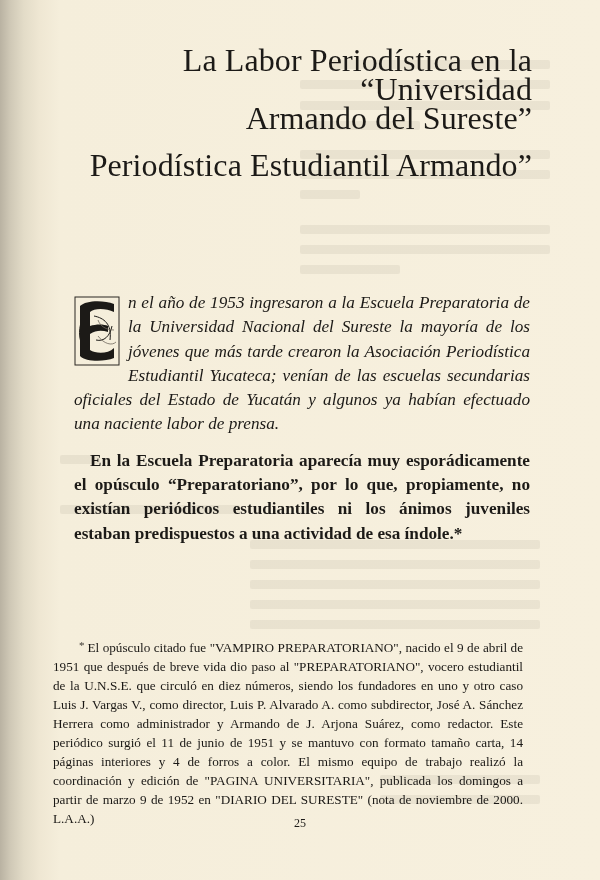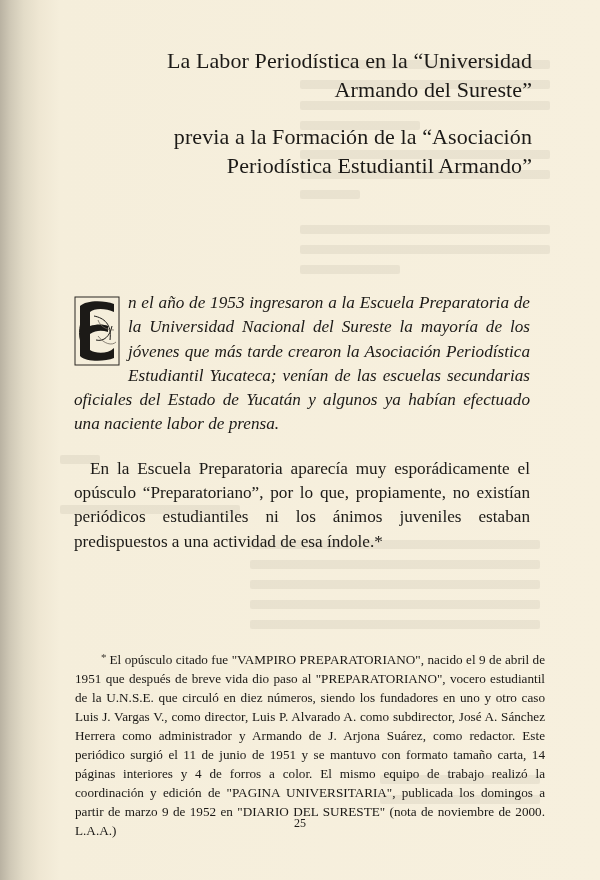--- a/index.html
+++ b/index.html
@@ -33,21 +33,21 @@
       border-radius: 2px;
     }
 
     
     .title-block {
       position: absolute;
       right: 68px;
       top: 46px;
       width: 470px;
       text-align: right;
-      font-size: 22px;
+      font-size: 32px;
       line-height: 29px;
       letter-spacing: 0.1px;
     }
     .title-block .t-line { display: block; }
     .title-block .gap { height: 18px; }
 
     
     .body-text {
       position: absolute;
       left: 74px;
@@ -63,35 +63,35 @@
     }
     .dropcap {
       float: left;
       width: 46px;
       height: 70px;
       margin: 5px 8px 0 0;
       position: relative;
     }
     .dropcap svg { display: block; }
     .para2 {
-      margin-top: 20px;
+      margin-top: 12px;
       text-indent: 16px;
+      font-weight: bold;
     }
 
     
     .footnote {
       position: absolute;
-      left: 75px;
+      left: 53px;
       top: 636px;
       width: 470px;
       font-size: 13.2px;
       line-height: 19px;
       text-align: justify;
       color: #1a1815;
-      margin-top: 12px;
     }
     .footnote .star {
       display: inline-block;
       margin-left: 26px;
       font-size: 11px;
       vertical-align: 3px;
       margin-right: 3px;
       color: #3a3630;
     }
 
@@ -129,21 +129,20 @@
     <div class="ln" style="left:250px;top:600px;width:290px"></div>
     <div class="ln" style="left:250px;top:620px;width:290px"></div>
     <div class="ln" style="left:380px;top:775px;width:160px"></div>
     <div class="ln" style="left:380px;top:795px;width:160px"></div>
   </div>
 
   <div class="title-block">
     <span class="t-line">La Labor Periodística en la “Universidad</span>
     <span class="t-line">Armando del Sureste”</span>
     <div class="gap"></div>
-    <span class="t-line">previa a la Formación de la “Asociación</span>
     <span class="t-line">Periodística Estudiantil Armando”</span>
   </div>
 
   <div class="body-text">
     <div class="para1">
       <div class="dropcap">
         <svg width="46" height="70" viewBox="0 0 46 70">
           <rect x="1" y="1" width="44" height="68" fill="none" stroke="#2a2622" stroke-width="1"></rect>
           <path d="M6 10 C12 4, 30 4, 40 8 L40 16 C32 12, 20 12, 16 16 L16 30 C22 28, 30 28, 34 30 L34 36 C28 34, 22 34, 16 38 L16 54 C22 58, 34 58, 40 52 L40 62 C30 66, 12 66, 6 60 Z" fill="#1c1a17"></path>
           <path d="M20 20 C30 22, 38 28, 36 44 M22 44 C30 46, 36 40, 38 30 M10 20 C4 30, 4 44, 10 52" fill="none" stroke="#1c1a17" stroke-width="1"></path>

